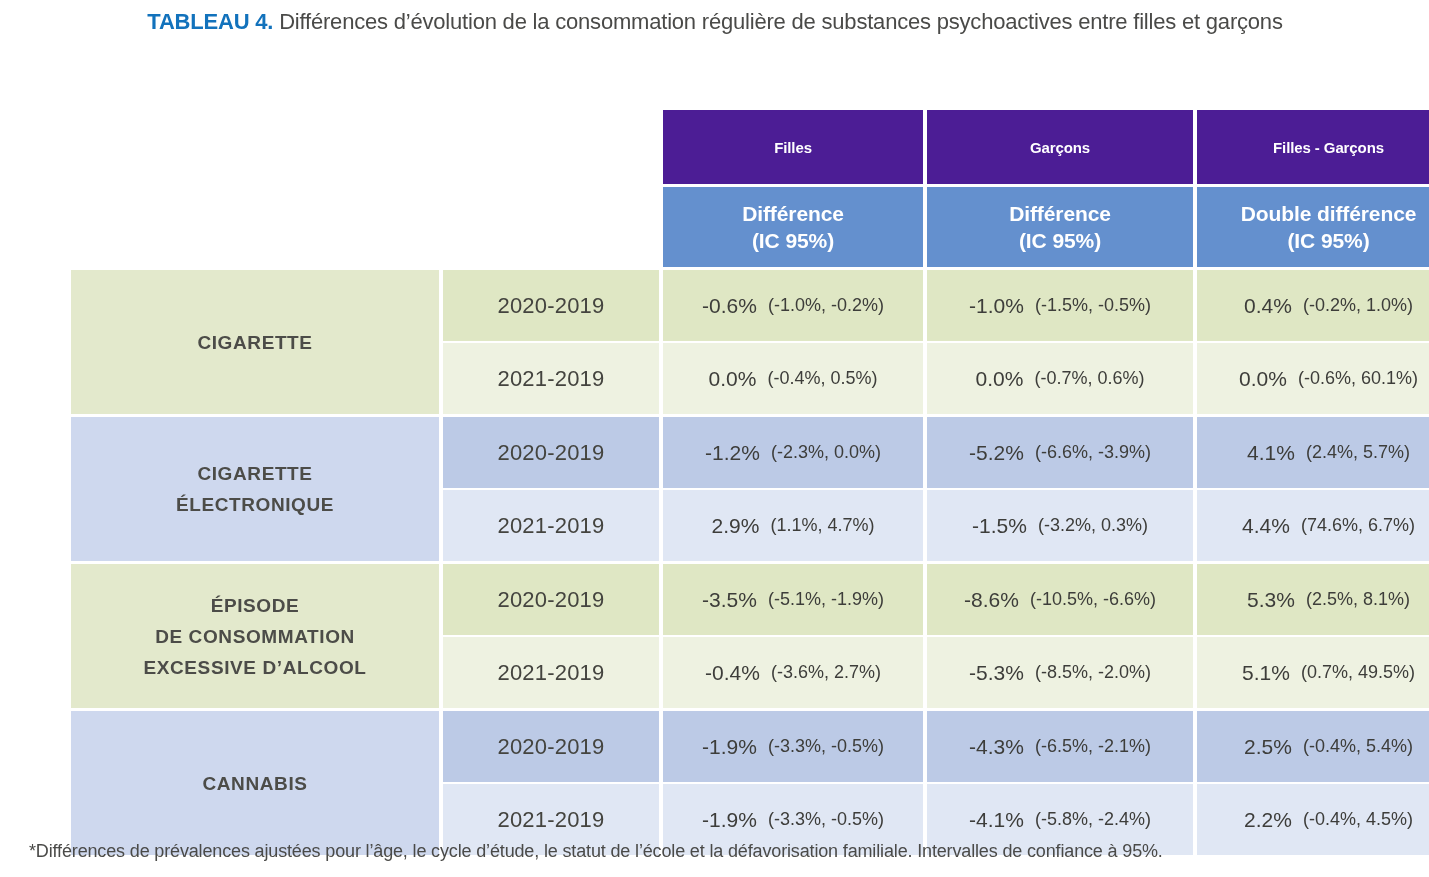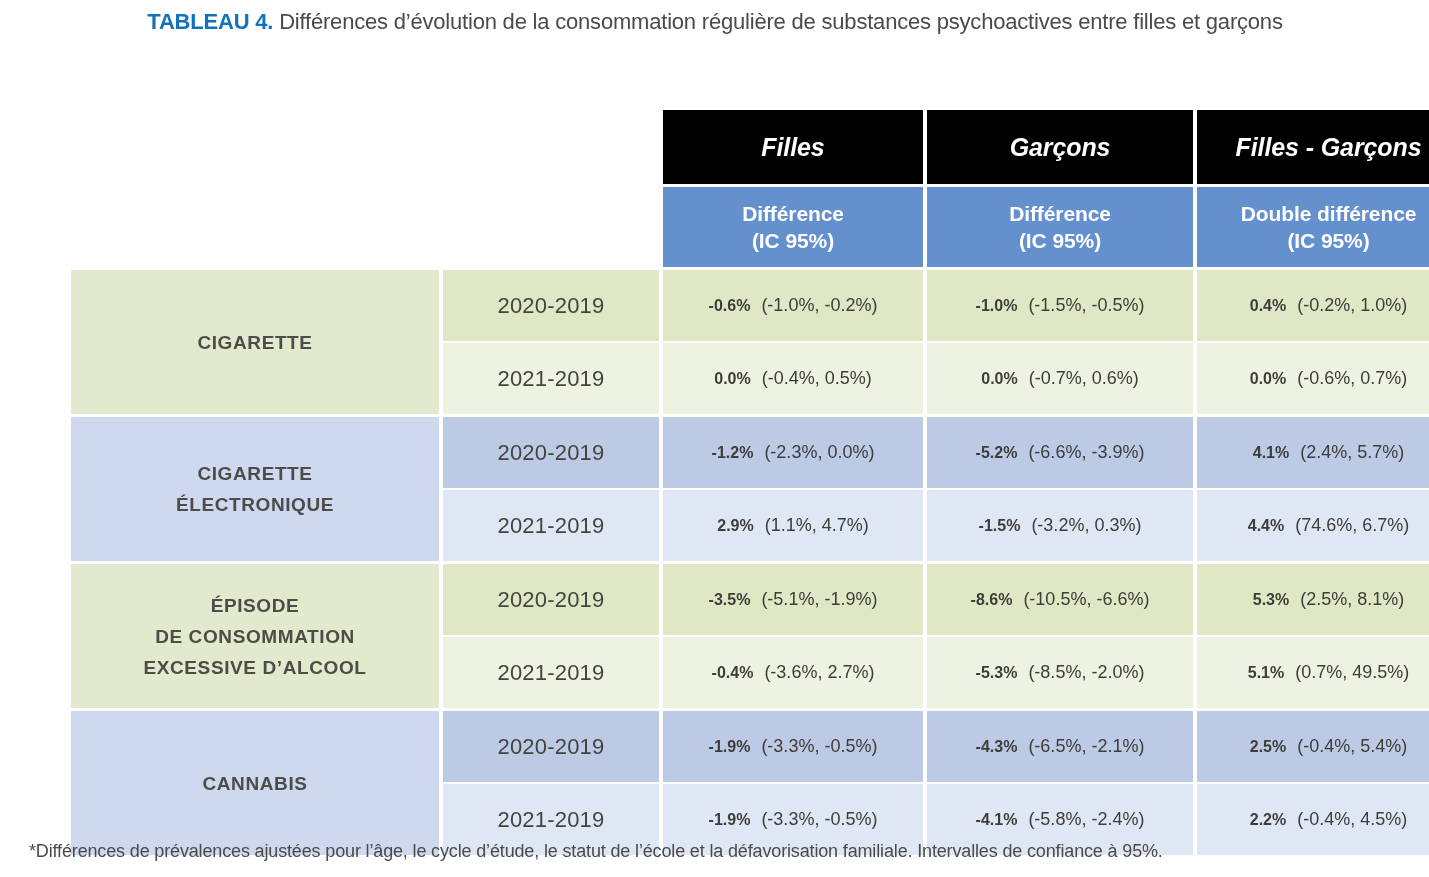--- a/index.html
+++ b/index.html
@@ -60,26 +60,25 @@
   .c-val3 { width: 263px; flex: 0 0 263px; }
   .gap4   { width: 4px;  flex: 0 0 4px;  background: #ffffff; }
 
   
   .hdr-top { height: 74px; }
   .hdr-sub { height: 80px; }
 
   .hdr-blank { background: #ffffff; }
 
   .hdr-cell-top {
-    background: #000000;
+    background: #4c1d95;
     color: #ffffff;
     font-weight: bold;
-    font-size: 25px;
+    font-size: 15px;
     letter-spacing: -0.1px;
-    font-style: italic;
   }
   .hdr-cell-sub {
     background: #6490CE;
     color: #ffffff;
     font-weight: bold;
     font-size: 21px;
     line-height: 27px;
     flex-direction: column;
     letter-spacing: -0.1px;
   }
@@ -102,21 +101,21 @@
     color: #44443f;
     font-size: 22px;
     letter-spacing: 0.2px;
   }
 
   .val-cell {
     color: #3d3d3a;
     font-size: 20px;
     white-space: nowrap;
   }
-  .val-main { font-size: 16px; font-weight: bold; }
+  .val-main { font-size: 21px; }
   .val-ci   { font-size: 18px; margin-left: 11px; }
 
   
   .g-label { background: #E3E9CC; }
   .g-dark  { background: #DFE7C4; }
   .g-light { background: #EEF2E1; }
   
   .b-label { background: #CED8EE; }
   .b-dark  { background: #BCCAE6; }
   .b-light { background: #E0E7F4; }
@@ -214,21 +213,21 @@
                 <span class="val-ci">(-0.4%, 0.5%)</span>
               </div>
               <div class="gap4"></div>
               <div class="cell c-val2 val-cell g-light">
                 <span class="val-main">0.0%</span>
                 <span class="val-ci">(-0.7%, 0.6%)</span>
               </div>
               <div class="gap4"></div>
               <div class="cell c-val3 val-cell g-light">
                 <span class="val-main">0.0%</span>
-                <span class="val-ci">(-0.6%, 0.7%)</span>
+                <span class="val-ci">(-0.6%, 60.1%)</span>
               </div>
             </div>
           </div>
         </div>
         <div class="vspace2"></div>
         <div style="display: flex; width: 100%;">
           <div class="cell c-sub sub-label b-label" style="height: 144px;">
             <span>CIGARETTE</span>
             <span>ÉLECTRONIQUE</span>
           </div>

